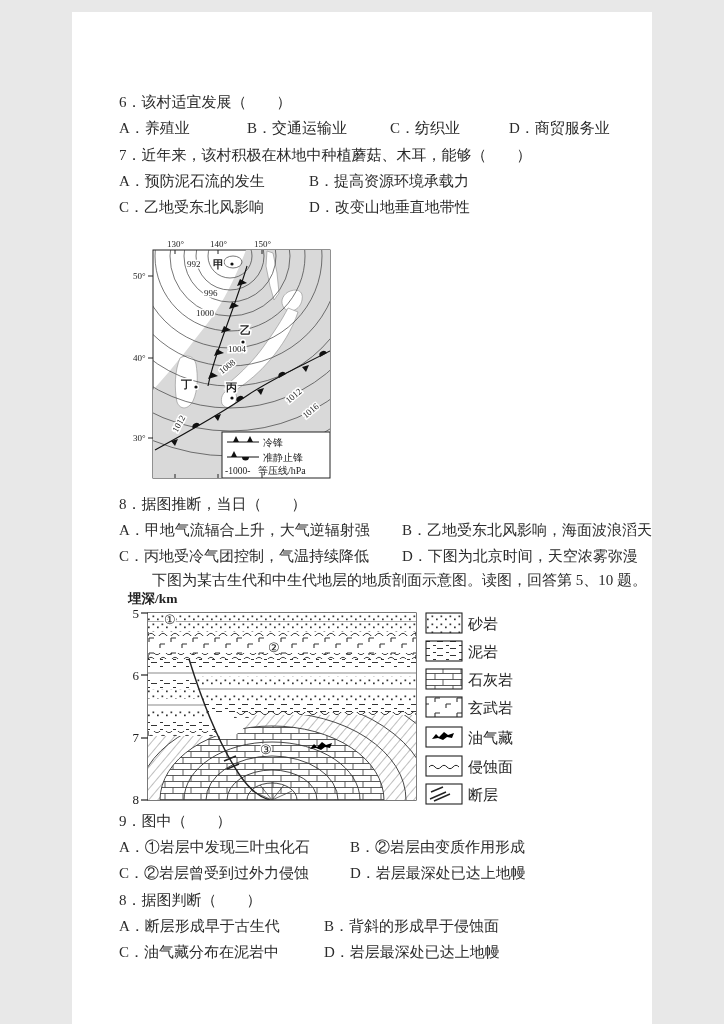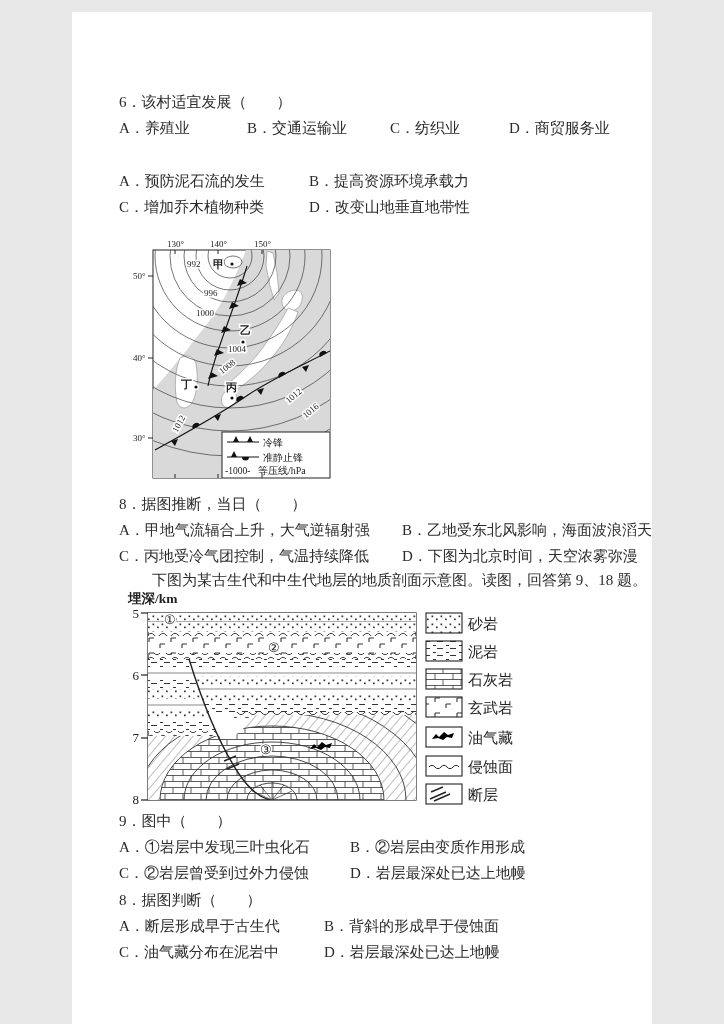--- a/index.html
+++ b/index.html
@@ -16,26 +16,27 @@
 <div class="page">
 
   <div class="line" style="top:80px;left:47px">6．该村适宜发展（　　）</div>
   <div class="line" style="top:106px;left:0">
     <span style="left:47px">A．养殖业</span>
     <span style="left:175px">B．交通运输业</span>
     <span style="left:318px">C．纺织业</span>
     <span style="left:437px">D．商贸服务业</span>
   </div>
 
+  <div class="line" style="top:133px;left:47px">7．近年来，该村积极在林地中种植蘑菇、木耳，能够（　　）</div>
   <div class="line" style="top:159px;left:0">
     <span style="left:47px">A．预防泥石流的发生</span>
     <span style="left:237px">B．提高资源环境承载力</span>
   </div>
   <div class="line" style="top:185px;left:0">
-    <span style="left:47px">C．增加乔木植物种类</span>
+    <span style="left:47px">C．乙地受东北风影响</span>
     <span style="left:237px">D．改变山地垂直地带性</span>
   </div>
 
 
   <svg style="position:absolute;left:58px;top:226px" width="212" height="250" viewBox="0 0 212 250">
     <defs>
       <clipPath id="mapclip">
           <rect x="23" y="12" width="177" height="228"></rect>
         </clipPath>
     </defs>
@@ -153,21 +154,21 @@
   <div class="line" style="top:482px;left:47px">8．据图推断，当日（　　）</div>
   <div class="line" style="top:508px;left:0">
     <span style="left:47px">A．甲地气流辐合上升，大气逆辐射强</span>
     <span style="left:330px">B．乙地受东北风影响，海面波浪滔天</span>
   </div>
   <div class="line" style="top:534px;left:0">
     <span style="left:47px">C．丙地受冷气团控制，气温持续降低</span>
     <span style="left:330px">D．下图为北京时间，天空浓雾弥漫</span>
   </div>
 
-  <div class="line" style="top:558px;left:80px">下图为某古生代和中生代地层的地质剖面示意图。读图，回答第 9、18 题。</div>
+  <div class="line" style="top:558px;left:80px">下图为某古生代和中生代地层的地质剖面示意图。读图，回答第 5、10 题。</div>
 
   <svg style="position:absolute;left:52px;top:577px" width="430" height="218" viewBox="0 0 430 218">
     <defs>
       <pattern id="p-dot" width="9" height="8" patternUnits="userSpaceOnUse">
         <rect width="9" height="8" fill="#fff"></rect>
         <rect x="1.5" y="2.5" width="1.7" height="1.7" fill="#333"></rect>
         <rect x="6" y="5.5" width="1.7" height="1.7" fill="#333"></rect>
       </pattern>
       <pattern id="p-dash" width="13" height="7" patternUnits="userSpaceOnUse">
         <rect width="13" height="7" fill="#fff"></rect>

